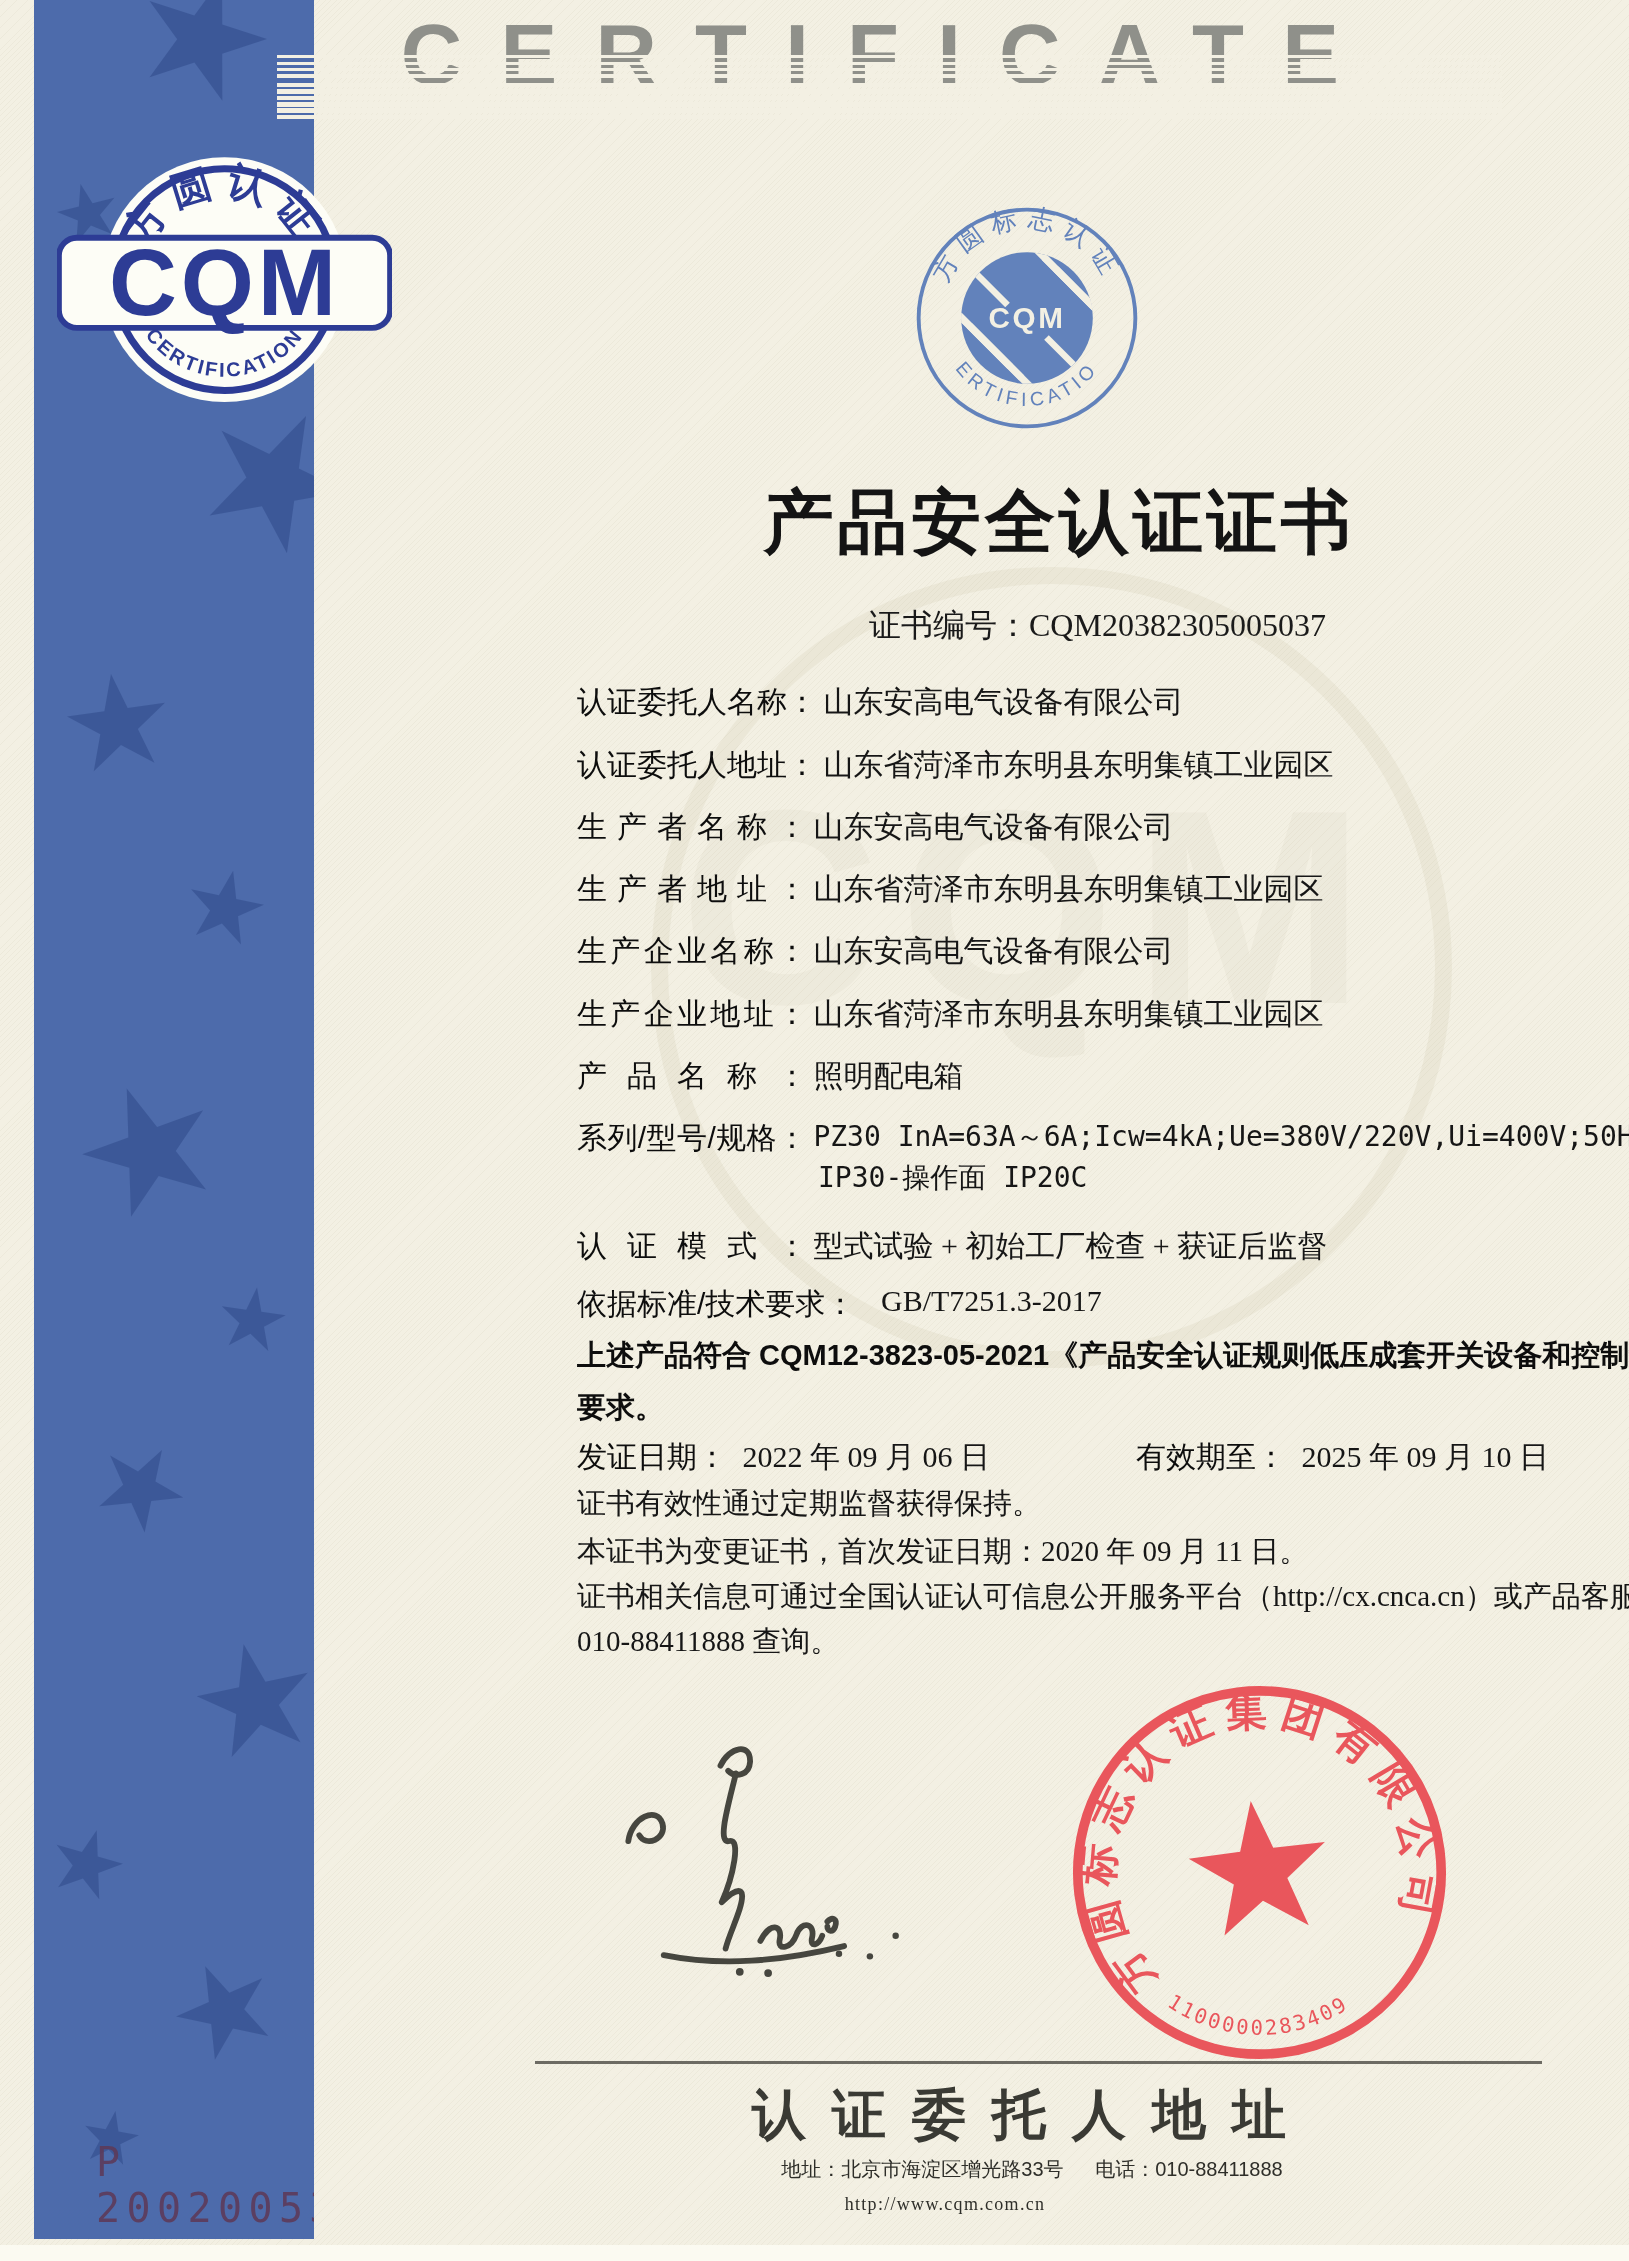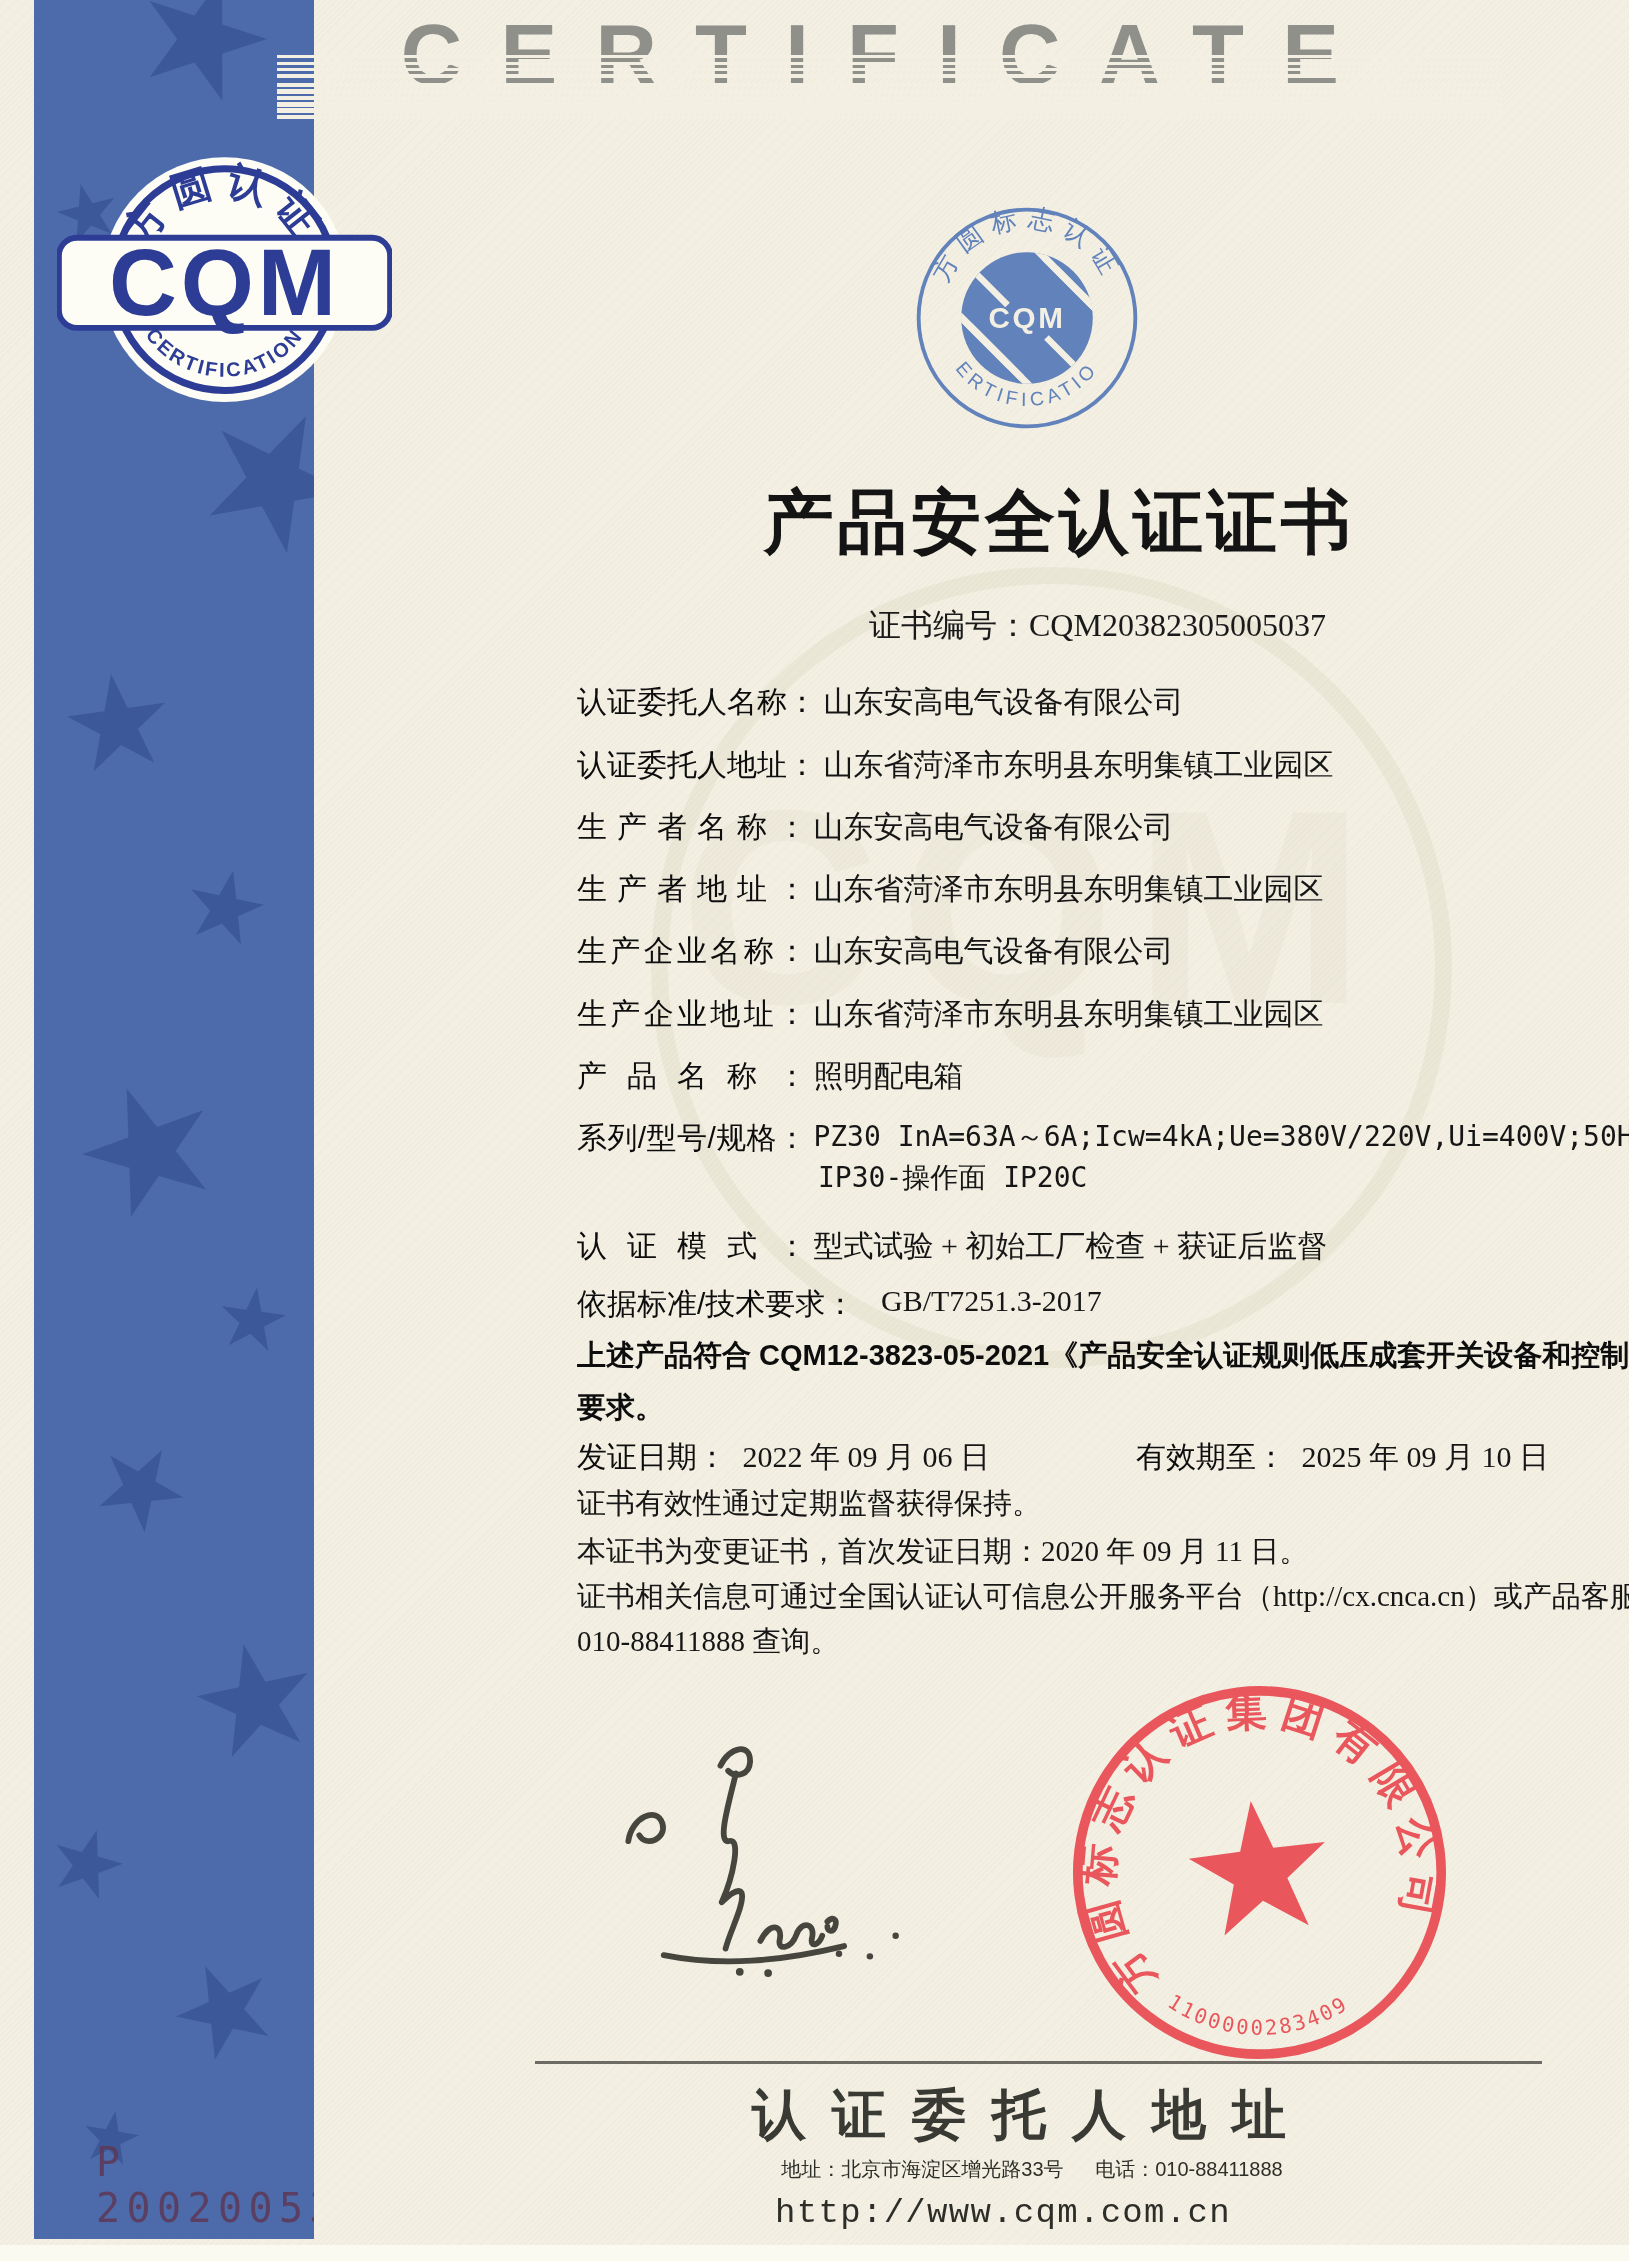--- a/index.html
+++ b/index.html
@@ -53,22 +53,22 @@
        font-family:"Liberation Sans", sans-serif;font-weight:bold;font-size:277px;
        color:rgba(168,158,122,0.07);letter-spacing:19.3px;}
   
   .footer-line{position:absolute;left:535px;top:2061px;width:1007px;height:2.6px;
        background:#55544c;opacity:.85;}
   .footer-org{position:absolute;left:1032px;top:2079px;transform:translateX(-50%);
        font-size:54px;font-weight:bold;letter-spacing:26px;color:#3a3a34;white-space:nowrap;}
   .footer-addr{position:absolute;left:1032px;top:2156px;transform:translateX(-50%);
        font-family:"Liberation Sans", sans-serif;font-size:20px;color:#2e2e29;white-space:nowrap;}
   .footer-addr span{margin:0 13px;}
-  .footer-site{position:absolute;left:1003px;top:2194px;transform:translateX(-50%);
-       font-family:Liberation Mono, monospace;font-size:34px;letter-spacing:1.3px;color:#2e2e29;}
+  .footer-site{position:absolute;left:945px;top:2194px;transform:translateX(-50%);
+       font-family:Liberation Serif, serif;font-size:18px;letter-spacing:1.3px;color:#2e2e29;}
   .bottom-strip{position:absolute;left:0;top:2245px;width:1630px;height:16px;background:#fbfaf1;}
 </style>
 </head>
 <body>
 
 <div class="paper">
 
   <div class="sidebar">
     <span class="star" style="left:97px;top:-45px;font-size:161px;transform:rotate(18deg);">★</span>
     <span class="star" style="left:19.3px;top:174px;font-size:77px;transform:rotate(-14deg);">★</span>

